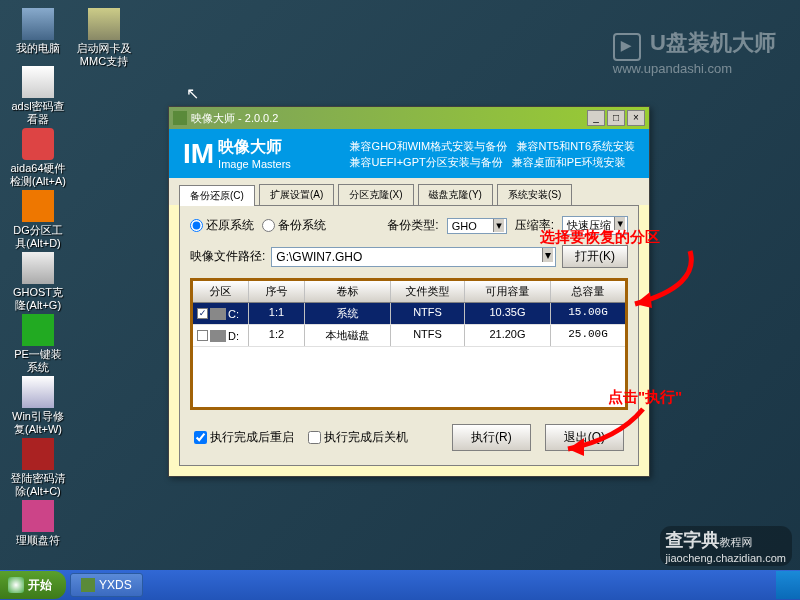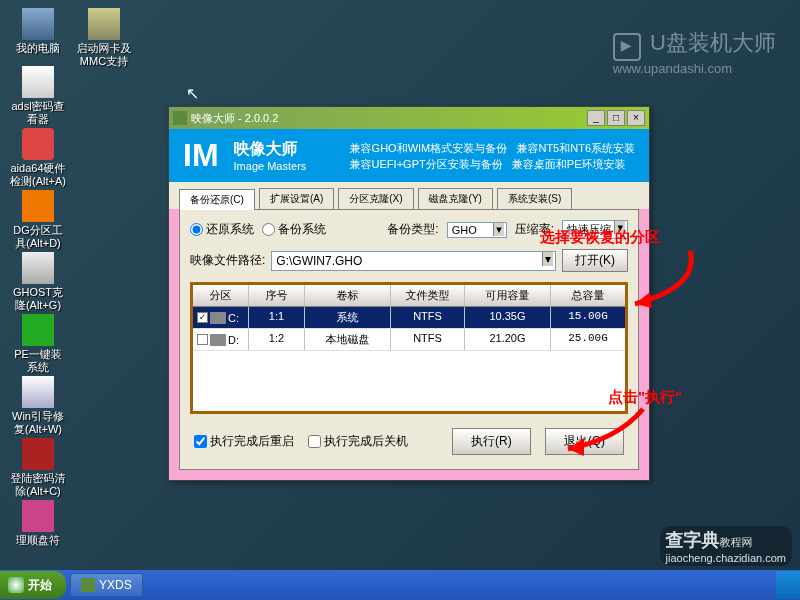--- a/index.html
+++ b/index.html
@@ -6,34 +6,34 @@
 body { width: 800px; height: 600px; background: linear-gradient(135deg, #2a4a5a 0%, #1a3545 100%); position: relative; overflow: hidden; font-size: 12px; }
 
 
 .desktop { position: absolute; top: 0; left: 0; width: 100%; height: 570px; }
 .dicon { position: absolute; width: 56px; text-align: center; color: #fff; cursor: pointer; }
 .dicon .ico { width: 32px; height: 32px; margin: 0 auto 2px; display: block; }
 .dicon .lbl { font-size: 11px; line-height: 13px; text-shadow: 1px 1px 1px #000; }
 
 
 .watermark { position: absolute; top: 28px; right: 24px; color: rgba(255,255,255,0.4); text-align: left; }
-.watermark .t { font-size: 22px; font-weight: normal; }
+.watermark .t { font-size: 22px; font-weight: bold; }
 .watermark .u { font-size: 13px; }
 .wm-icon { display: inline-block; width: 28px; height: 28px; border: 2px solid rgba(255,255,255,0.4); border-radius: 4px; vertical-align: middle; margin-right: 6px; position: relative; }
 .wm-icon::before { content: "▶"; position: absolute; left: 6px; top: 2px; font-size: 14px; }
 
 
-.win { position: absolute; left: 168px; top: 106px; width: 482px; background: #f9a8d4; border: 1px solid #404040; box-shadow: 2px 2px 6px rgba(0,0,0,0.4); }
+.win { position: absolute; left: 168px; top: 106px; width: 482px; background: #fef9c3; border: 1px solid #404040; box-shadow: 2px 2px 6px rgba(0,0,0,0.4); }
 .titlebar { height: 22px; background: linear-gradient(to right, #7ba05b, #9acd32); display: flex; align-items: center; padding: 0 4px; color: #fff; font-size: 11px; }
 .titlebar .ticon { width: 14px; height: 14px; background: #5a8a3a; margin-right: 4px; }
 .titlebar .spacer { flex: 1; }
 .titlebar .wbtn { width: 18px; height: 16px; background: #d4d0c8; border: 1px solid #808080; margin-left: 2px; text-align: center; line-height: 14px; font-size: 10px; color: #000; cursor: pointer; }
 
 .banner { background: #0099e5; color: #fff; padding: 8px 14px; display: flex; align-items: center; }
-.banner .logo { font-size: 32px; font-weight: bold; margin-right: 15px; }
+.banner .logo { font-size: 28px; font-weight: bold; margin-right: 4px; }
 .banner .bname .cn { font-size: 16px; font-weight: bold; }
 .banner .bname .en { font-size: 11px; }
 .banner .feat { margin-left: auto; font-size: 11px; line-height: 16px; text-align: left; }
 
 .tabs { display: flex; padding: 6px 10px 0; gap: 4px; background: #ece9d8; }
 .tab { padding: 3px 10px; background: #ece9d8; border: 1px solid #808080; border-bottom: none; font-size: 10px; cursor: pointer; }
 .tab.active { background: #fff; position: relative; top: 1px; }
 
 .panel { margin: 0 10px 10px; background: #ece9d8; border: 1px solid #808080; padding: 10px; }
 

